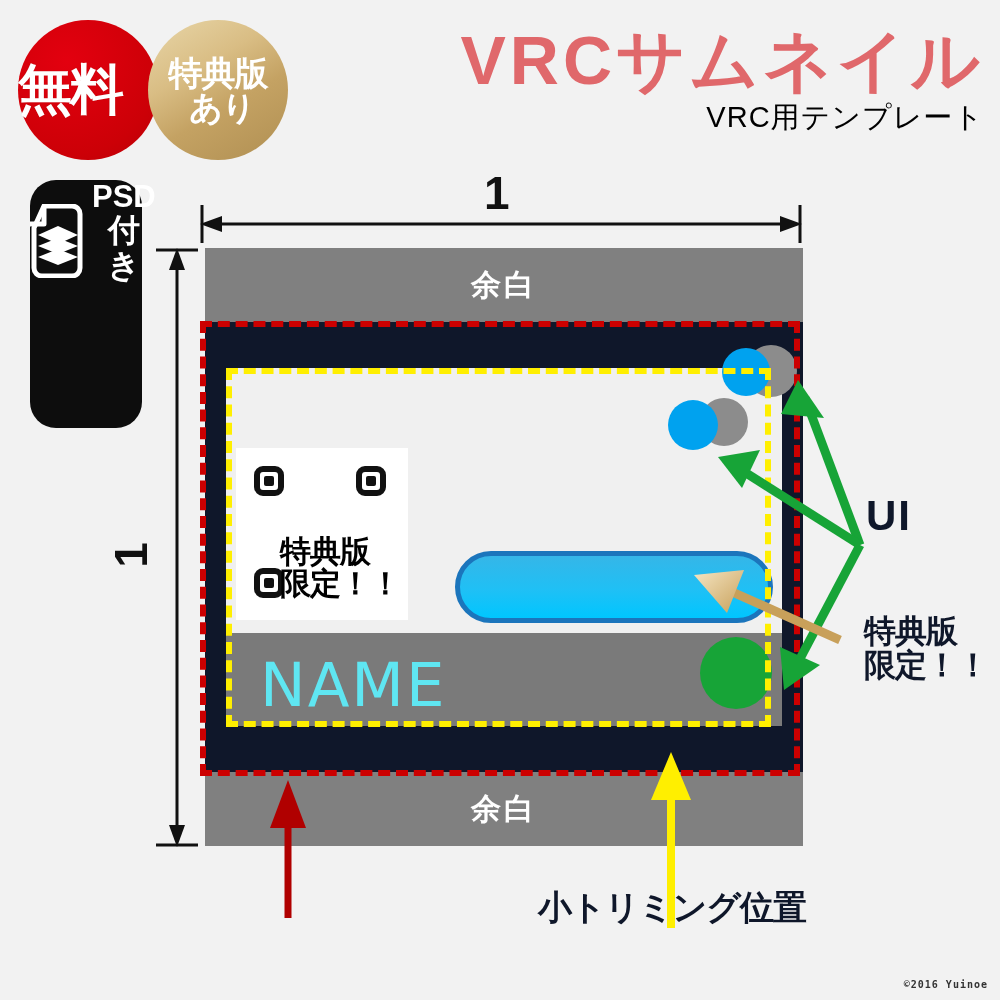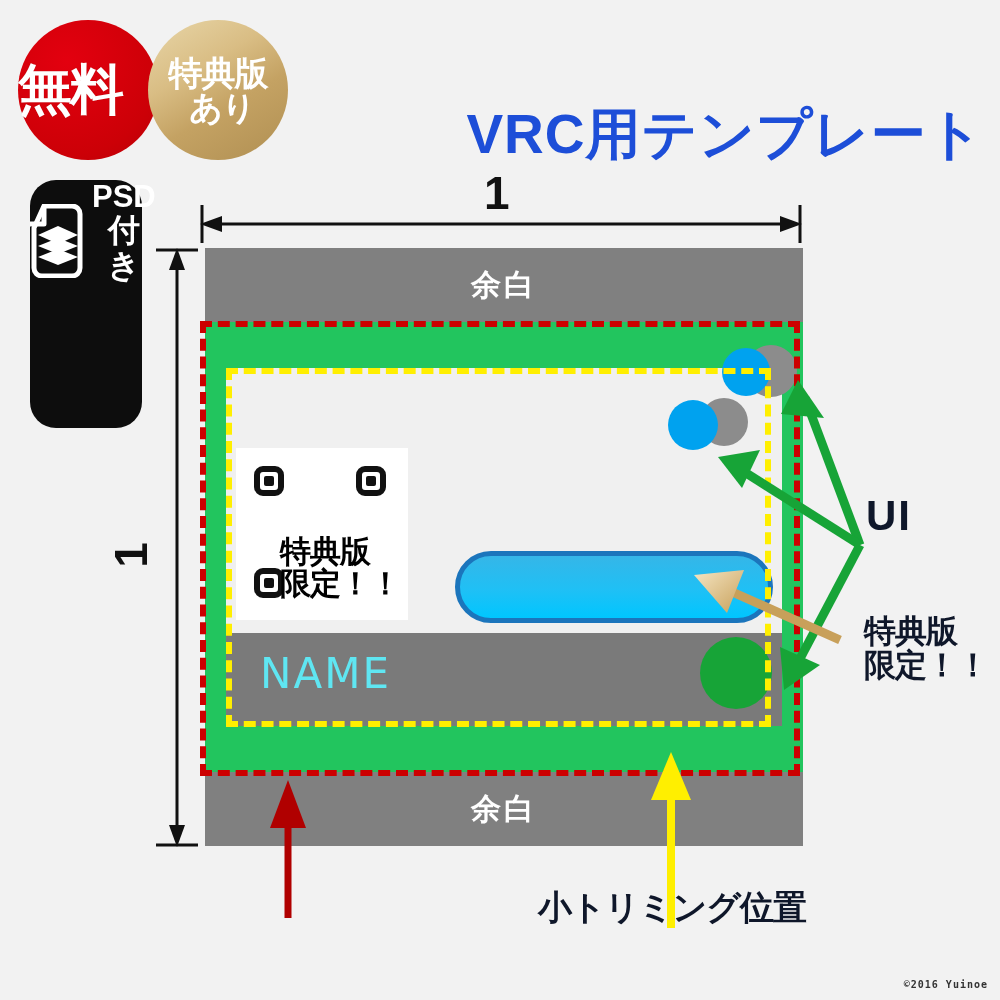--- a/index.html
+++ b/index.html
@@ -42,35 +42,35 @@
   .psd-txt .t2{font-size:32px;}
 
   
   .title{
     position:absolute;right:16px;top:16px;
     color:#e0686b;font-weight:bold;font-size:68px;letter-spacing:4px;
     white-space:nowrap;font-family:"Liberation Sans","DejaVu Sans",sans-serif;
   }
   .subtitle{
     position:absolute;right:16px;top:98px;
-    color:#1d4ed8;font-weight:bold;font-size:55px;letter-spacing:1px;
+    color:#000000;font-weight:normal;font-size:29px;letter-spacing:1px;
     white-space:nowrap;
   }
 
   
-  .canvas{position:absolute;left:205px;top:248px;width:598px;height:598px;background:#22c55e;}
+  .canvas{position:absolute;left:205px;top:248px;width:598px;height:598px;background:#0f172a;}
   .band{position:absolute;left:0;width:100%;height:74px;background:#808080;
         display:flex;align-items:center;justify-content:center;
         color:#fff;font-weight:bold;font-size:30px;letter-spacing:3px;}
   .band-top{top:0;}
   .band-bottom{bottom:0;}
 
   .content{position:absolute;left:21px;top:120px;width:556px;height:358px;background:#f0f0f0;}
   .bottombar{position:absolute;left:21px;top:385px;width:556px;height:93px;background:#7a7a7a;}
-  .namelbl{position:absolute;left:34px;top:16px;color:#5fe6f2;font-size:42px;letter-spacing:2px;
+  .namelbl{position:absolute;left:34px;top:16px;color:#5fe6f2;font-size:61px;letter-spacing:2px;
            font-family:"DejaVu Sans","Liberation Sans",sans-serif;text-align:right;}
 
   
   .c{position:absolute;border-radius:50%;}
   .c-gray{background:#8c8c8c;}
   .c-blue{background:#00a2ef;}
   .green-circle{position:absolute;border-radius:50%;background:#17a437;}
 
   
   .pill{
@@ -129,20 +129,21 @@
         <polygon points="28,45 48,53 28,61 8,53" fill="#fff"></polygon>
       </svg>
     </span>
     <span class="psd-rule"></span>
     <span class="psd-txt">
       <span>PSD</span><br>
       <span class="t2">付き</span>
     </span>
   </div>
 
+  <div class="title">VRCサムネイル</div>
   <div class="subtitle">VRC用テンプレート</div>
 
   <div class="dim1-top">1</div>
   <div class="dim1-left">1</div>
 
   <div class="canvas">
     <div class="band band-top">
       <span>余白</span>
     </div>
     <div class="band band-bottom">

